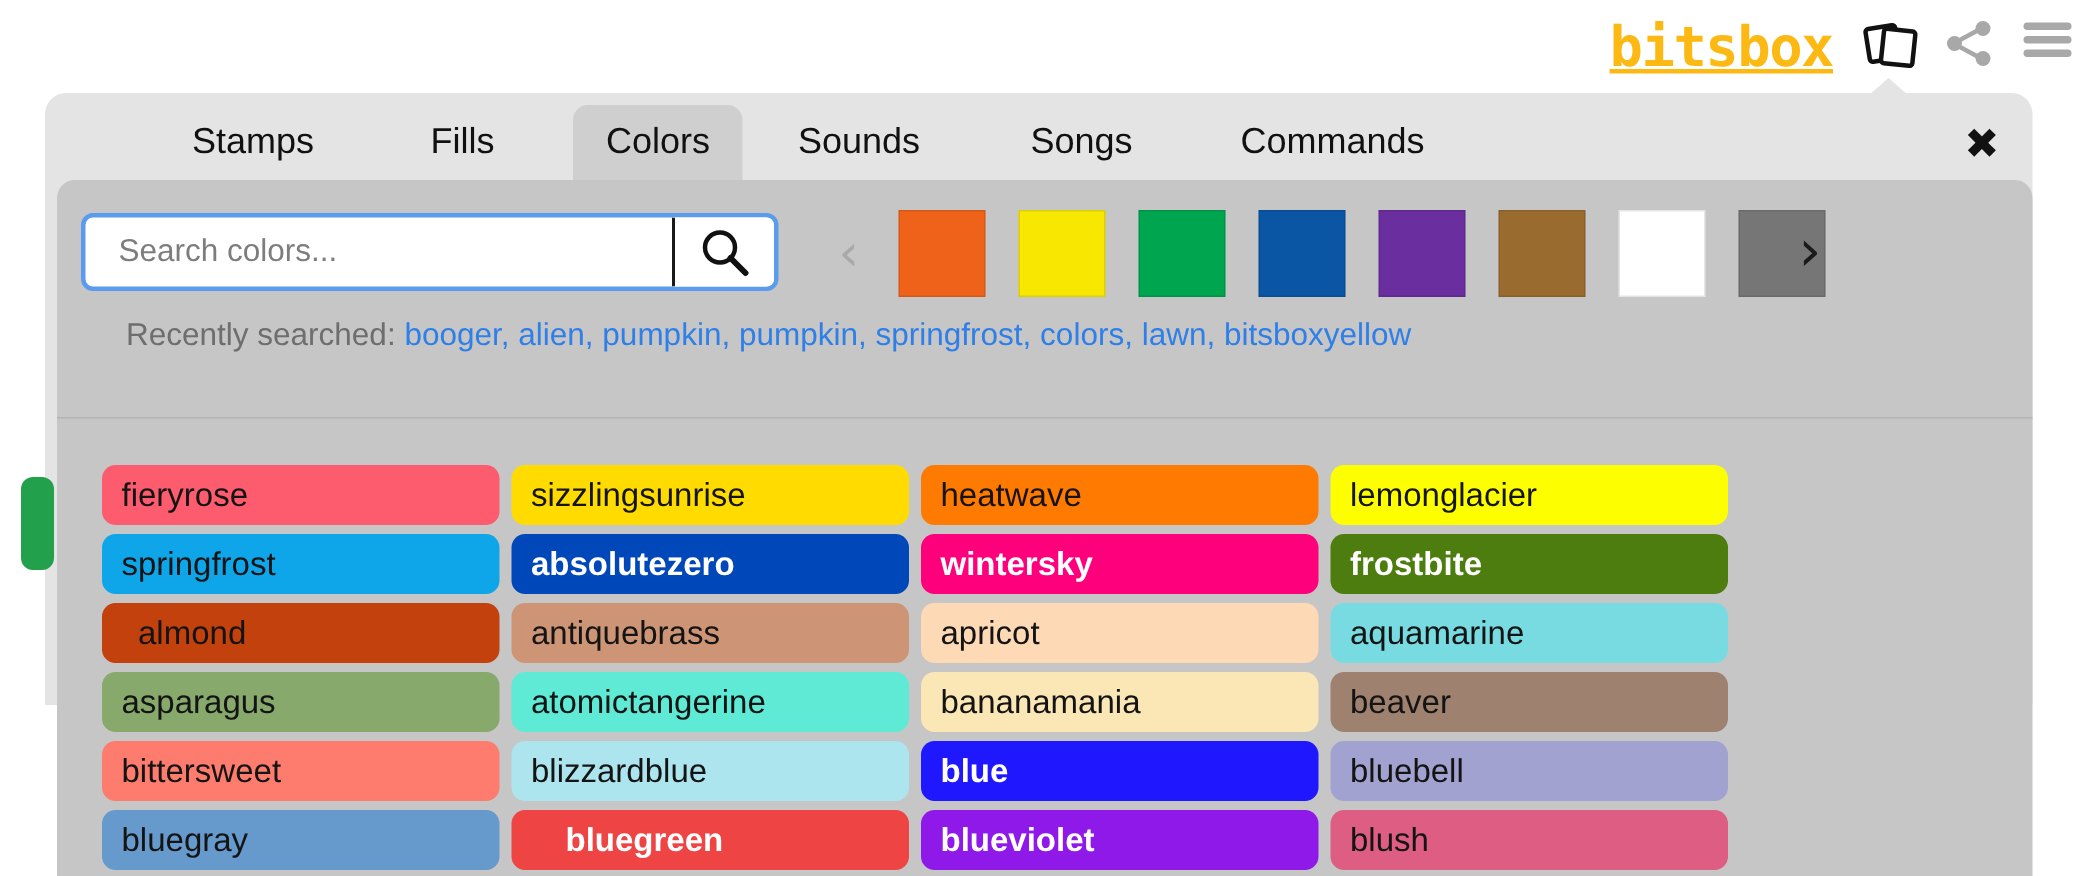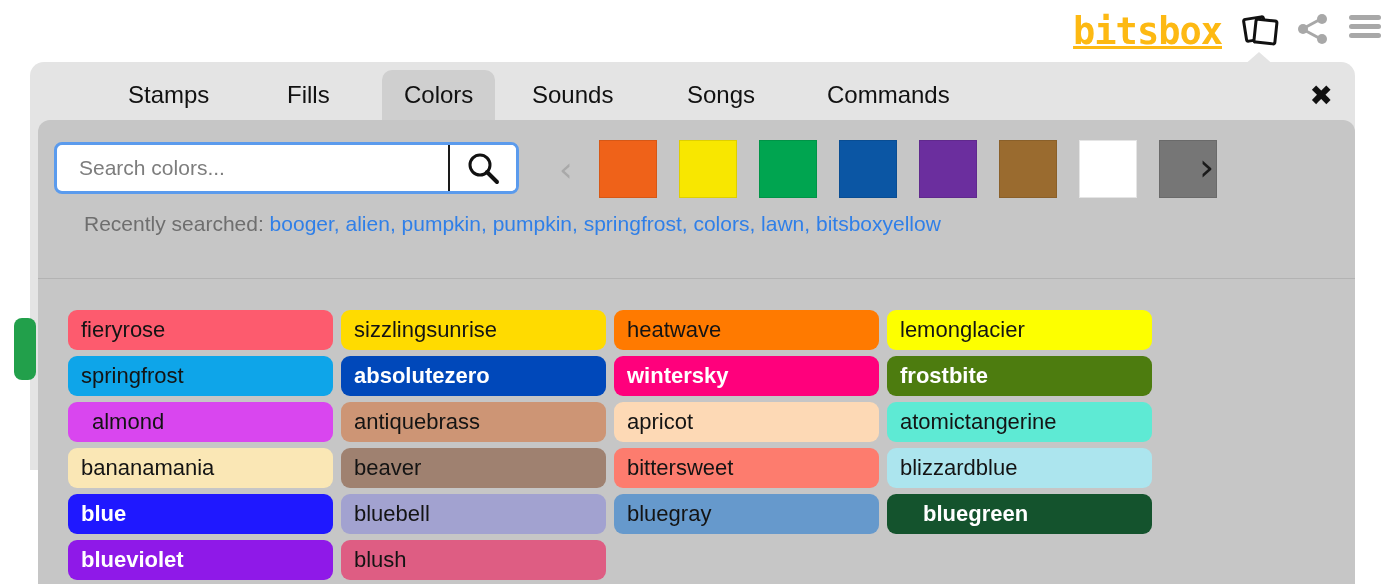--- a/index.html
+++ b/index.html
@@ -280,29 +280,35 @@
         </div>
         <div class="chip light-text" style="background: rgb(0, 72, 186);">
           <span>absolutezero</span>
         </div>
         <div class="chip light-text" style="background: rgb(255, 0, 124);">
           <span>wintersky</span>
         </div>
         <div class="chip light-text" style="background: #4d7c0f;">
           <span>frostbite</span>
         </div>
-        <div class="chip" style="background: #d946ef; padding-left: 24px;">
+        <div class="chip" style="background: #c2410c; padding-left: 24px;">
           <span>almond</span>
         </div>
         <div class="chip" style="background: rgb(205, 149, 117);">
           <span>antiquebrass</span>
         </div>
         <div class="chip" style="background: rgb(253, 217, 181);">
           <span>apricot</span>
         </div>
+        <div class="chip" style="background: rgb(120, 219, 226);">
+          <span>aquamarine</span>
+        </div>
+        <div class="chip" style="background: rgb(135, 169, 107);">
+          <span>asparagus</span>
+        </div>
         <div class="chip" style="background: #5eead4;">
           <span>atomictangerine</span>
         </div>
         <div class="chip" style="background: rgb(250, 231, 181);">
           <span>bananamania</span>
         </div>
         <div class="chip" style="background: rgb(159, 129, 112);">
           <span>beaver</span>
         </div>
         <div class="chip" style="background: rgb(253, 124, 110);">
@@ -313,21 +319,21 @@
         </div>
         <div class="chip light-text" style="background: rgb(31, 24, 255);">
           <span>blue</span>
         </div>
         <div class="chip" style="background: rgb(162, 162, 208);">
           <span>bluebell</span>
         </div>
         <div class="chip" style="background: rgb(102, 153, 204);">
           <span>bluegray</span>
         </div>
-        <div class="chip light-text" style="background: #14532d; padding-left: 36px;">
+        <div class="chip light-text" style="background: #ef4444; padding-left: 36px;">
           <span>bluegreen</span>
         </div>
         <div class="chip light-text" style="background: rgb(143, 25, 232);">
           <span>blueviolet</span>
         </div>
         <div class="chip" style="background: rgb(222, 93, 131);">
           <span>blush</span>
         </div>
       </div>
   </div>

